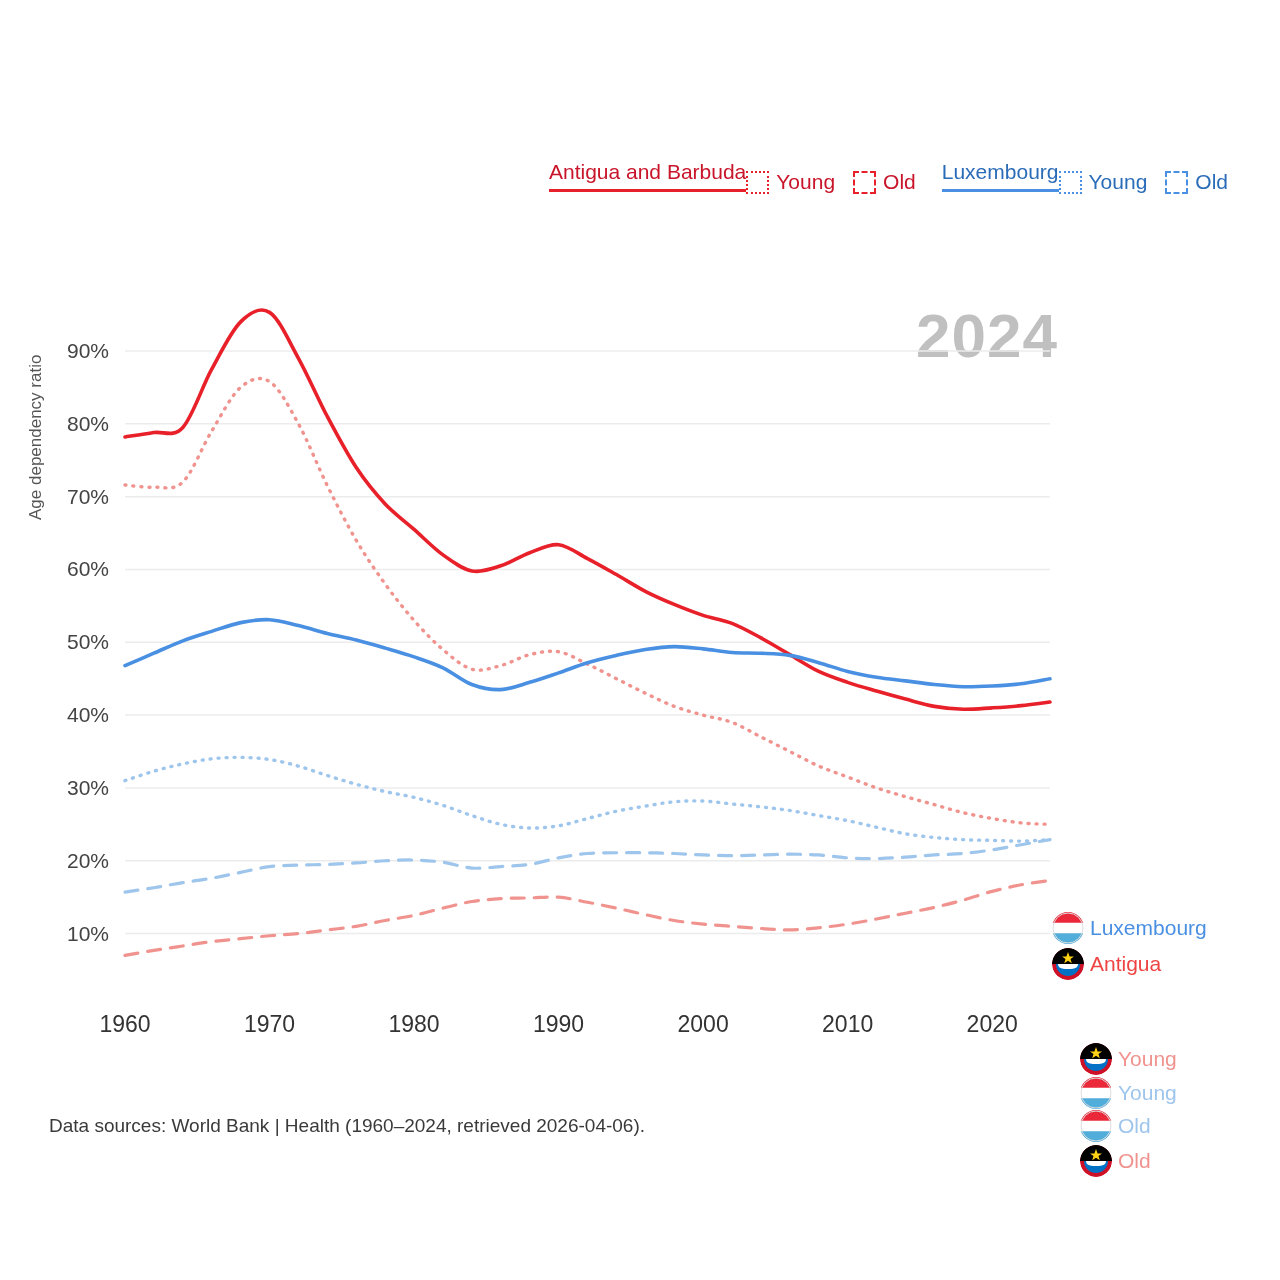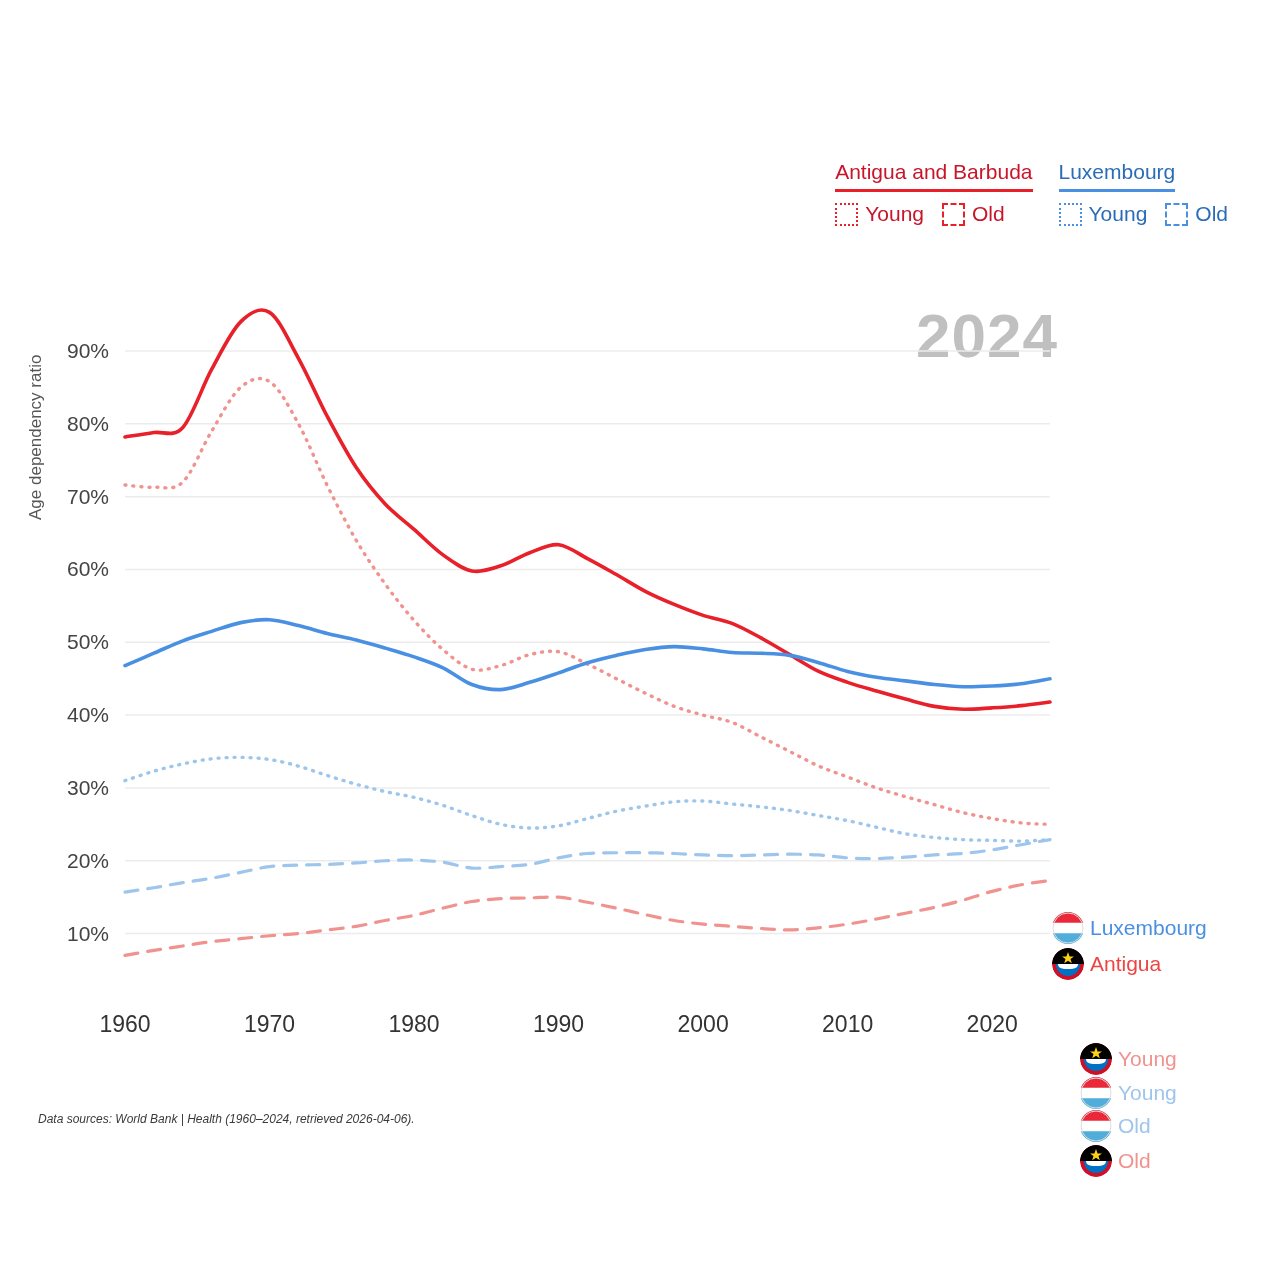--- a/index.html
+++ b/index.html
@@ -31,21 +31,21 @@
 
   
   .legend {
     position: absolute;
     right: 52px;
     top: 160px;
     display: flex;
     gap: 26px;
     align-items: flex-start;
   }
-  .legend-col { display: flex; flex-direction: column; align-items: flex-start; }
+  .legend-col { display: flex; flex-direction: row; align-items: flex-start; }
   .legend-country {
     font-size: 21px;
     padding-bottom: 5px;
     white-space: nowrap;
   }
   .legend-country.antigua { color: #c9152a; border-bottom: 3px solid #e8202a; }
   .legend-country.lux { color: #2b6cb8; border-bottom: 3px solid #4a90e2; }
   .legend-items {
     display: flex;
     gap: 18px;
@@ -104,26 +104,25 @@
   .endlabel .txt { font-size: 21px; }
   .txt.red { color: #ef4444; }
   .txt.redlite { color: #f0938f; }
   .txt.blue { color: #4a90e2; }
   .txt.bluelite { color: #9ec5ec; }
   .flag { width: 32px; height: 32px; border-radius: 50%; overflow: hidden; flex: 0 0 auto; }
 
   
   .footer {
     position: absolute;
-    left: 38px;
+    left: 49px;
     top: 1108px;
-    font-size: 12px;
+    font-size: 19px;
     color: #3a3a3a;
     line-height: 1.9;
-    font-style: italic;
   }
 </style>
 </head>
 <body>
 
 <div class="page">
 
 
   <div class="legend">
     <div class="legend-col">

